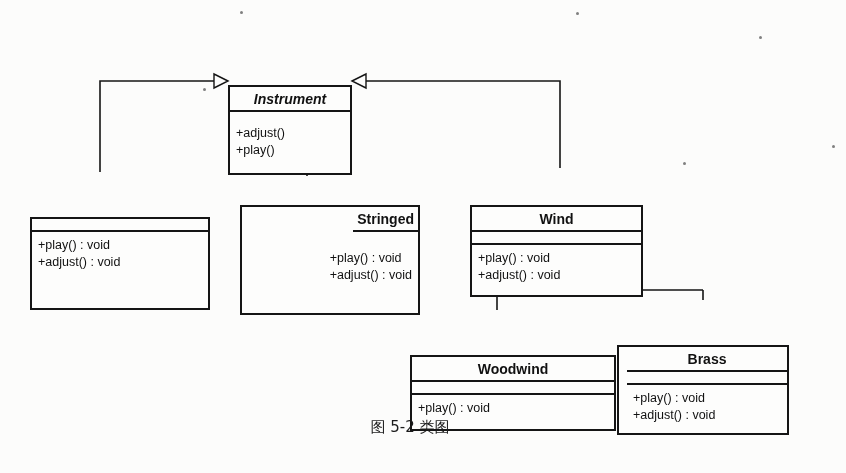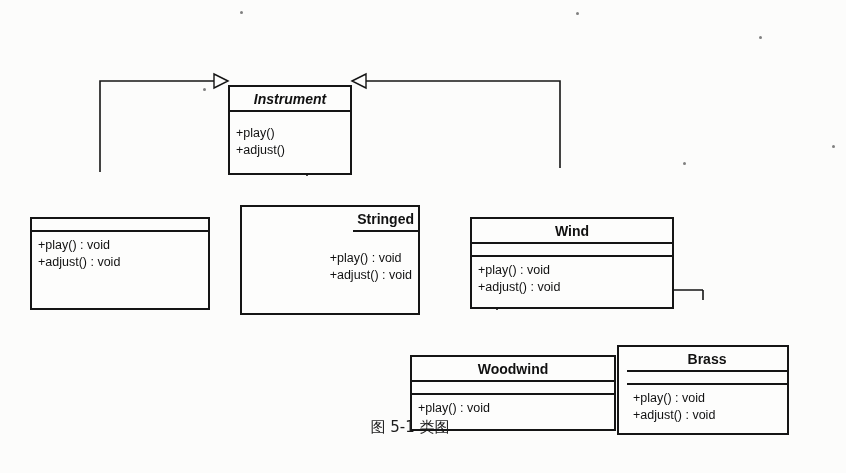--- a/index.html
+++ b/index.html
@@ -91,43 +91,43 @@
   <polygon points="560,260 553,274 567,274"></polygon>
   <polyline points="560,274 560,290"></polyline>
   <polyline points="497,290 703,290"></polyline>
   <polyline points="497,290 497,310"></polyline>
   <polyline points="703,290 703,300"></polyline>
 </svg>
 
 <div class="class-box" style="left:228px; top:40px; width:124px; height:90px;">
   <div class="class-title italic">Instrument</div>
   <div class="class-methods pad-top">
+    <div>+adjust()</div>
     <div>+play()</div>
-    <div>+adjust()</div>
   </div>
 </div>
 
 <div class="class-box" style="left:30px; top:172px; width:180px; height:93px;">
   <div class="class-attrs"></div>
   <div class="class-methods">
     <div>+play() : void</div>
     <div>+adjust() : void</div>
   </div>
 </div>
 
 <div class="class-box" style="left:240px; top:160px; width:180px; height:110px;align-items:flex-end;">
   <div class="class-title">Stringed</div>
   <div class="class-attrs"></div>
   <div class="class-methods">
     <div>+play() : void</div>
     <div>+adjust() : void</div>
   </div>
 </div>
 
-<div class="class-box" style="left:470px; top:172px; width:204px; height:92px;">
+<div class="class-box" style="left:470px; top:160px; width:173px; height:92px;">
   <div class="class-title">Wind</div>
   <div class="class-attrs"></div>
   <div class="class-methods">
     <div>+play() : void</div>
     <div>+adjust() : void</div>
   </div>
 </div>
 
 <div class="class-box" style="left:410px; top:310px; width:206px; height:76px;">
   <div class="class-title">Woodwind</div>
@@ -139,20 +139,20 @@
 
 <div class="class-box" style="left:617px; top:300px; width:172px; height:90px;padding-left:8px;">
   <div class="class-title">Brass</div>
   <div class="class-attrs"></div>
   <div class="class-methods">
     <div>+play() : void</div>
     <div>+adjust() : void</div>
   </div>
 </div>
 
-<div class="caption">图 5-1 类图</div>
+<div class="caption">图 5-2 类图</div>
 
 <div class="speck" style="left:240px; top:11px;"></div>
 <div class="speck" style="left:576px; top:12px;"></div>
 <div class="speck" style="left:759px; top:36px;"></div>
 <div class="speck" style="left:203px; top:88px;"></div>
 <div class="speck" style="left:832px; top:145px;"></div>
 <div class="speck" style="left:683px; top:162px;"></div>
 
 </body></html>

